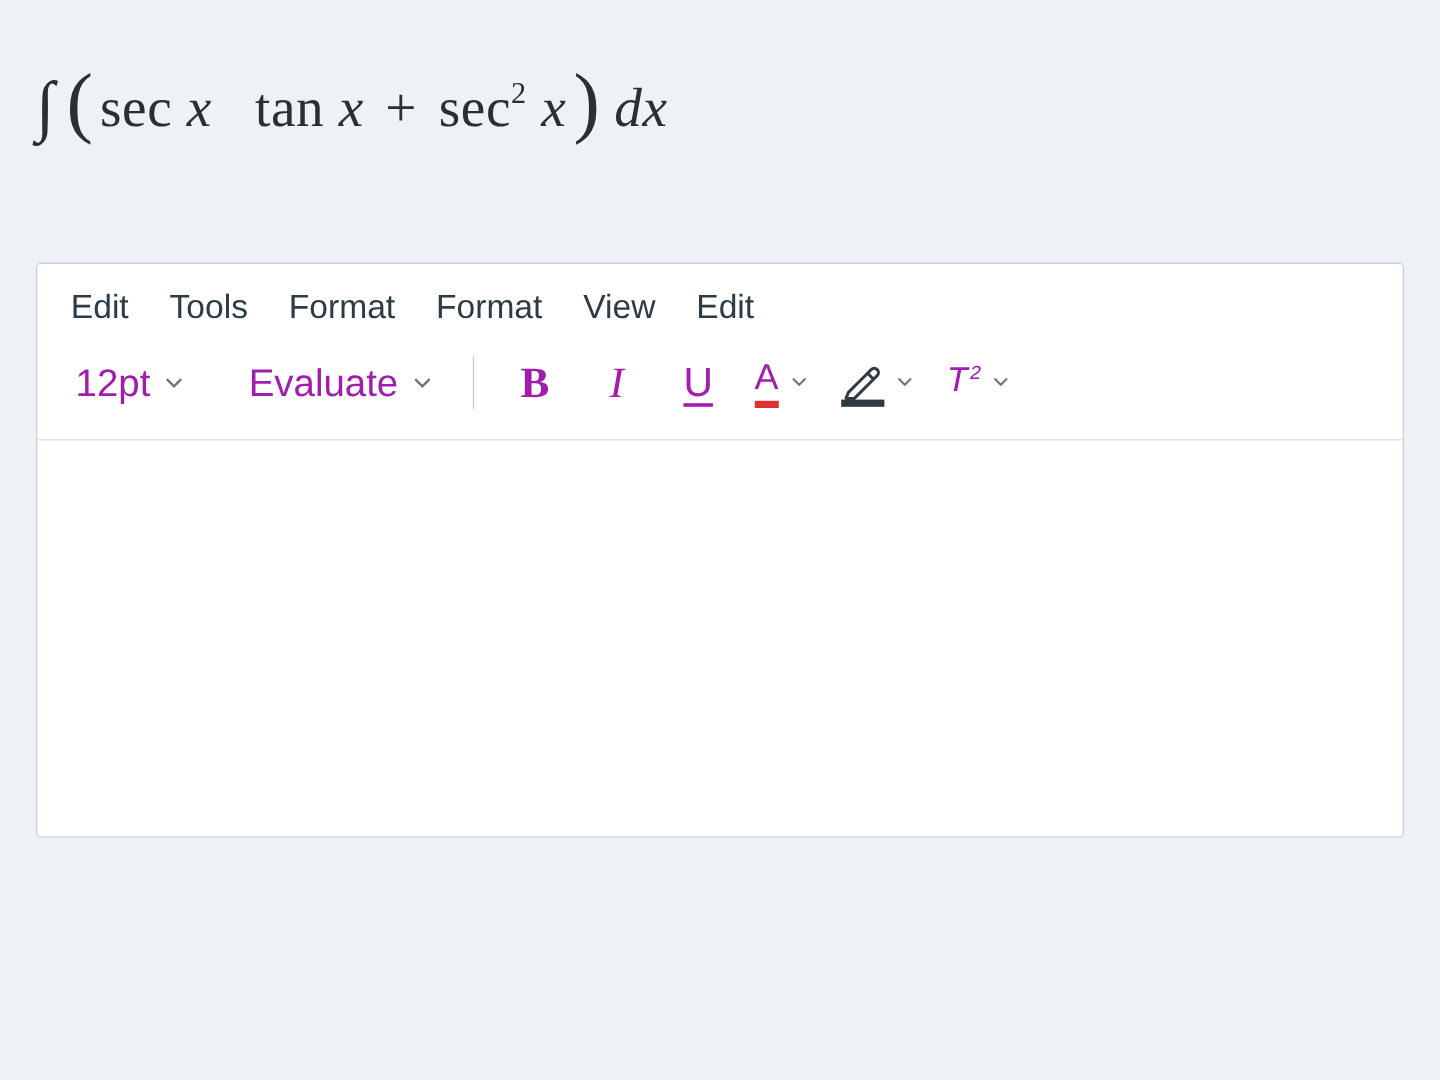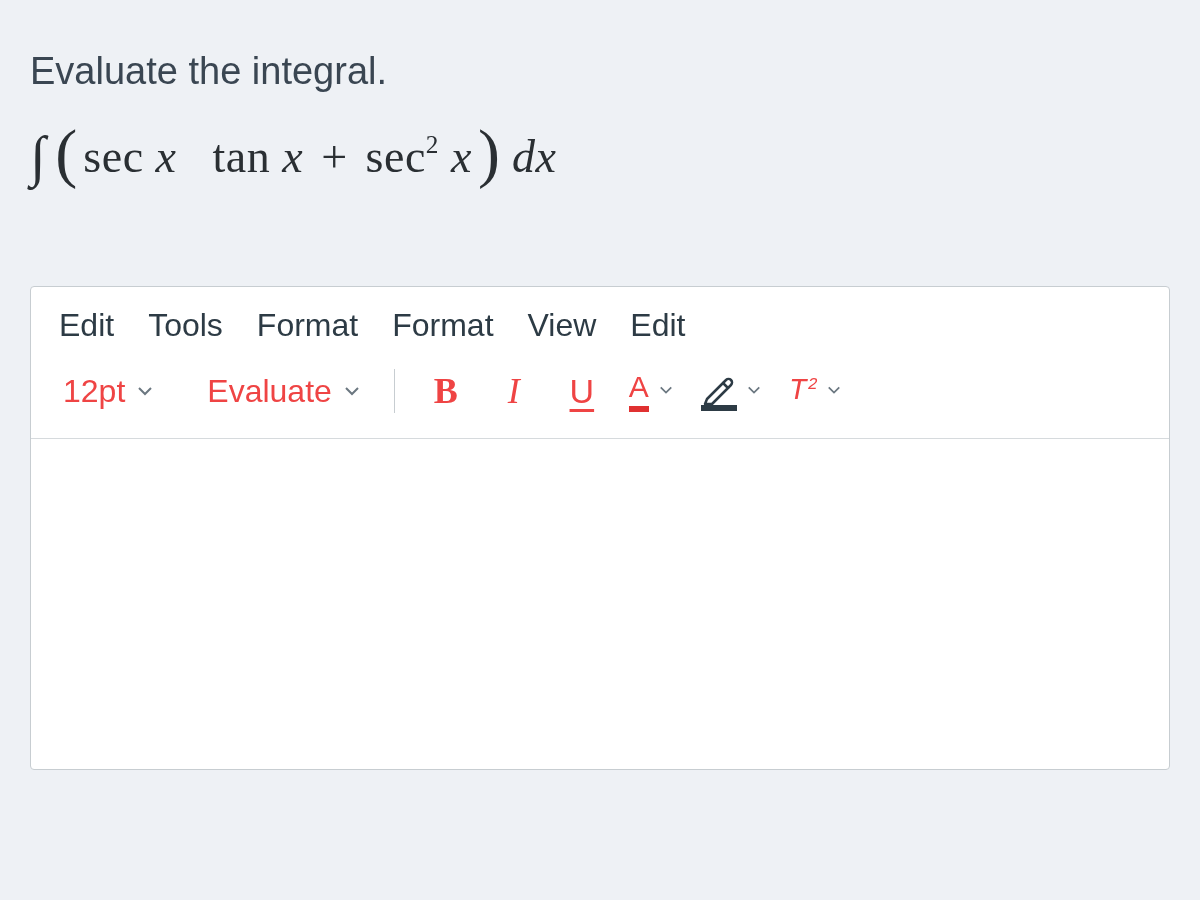--- a/index.html
+++ b/index.html
@@ -58,32 +58,32 @@
   }
   .editor {
     border: 1px solid #c7cdd1;
     border-radius: 4px;
     background: #fff;
   }
   .menubar {
     display: flex;
     gap: 34px;
     padding: 20px 28px 14px 28px;
-    font-size: 32px;
+    font-size: 28px;
     color: #2d3b45;
   }
   .menuitem { cursor: pointer; }
   .toolbar {
     display: flex;
     align-items: center;
     gap: 14px;
     padding: 6px 22px 20px 22px;
     border-bottom: 1px solid #d6dadd;
     font-size: 32px;
-    color: #ef4444;
+    color: #a21caf;
   }
   .tb-dropdown {
     display: flex;
     align-items: center;
     gap: 12px;
     padding: 6px 10px;
     cursor: pointer;
     border-radius: 4px;
   }
   .chev {
@@ -152,21 +152,20 @@
   .editor-body {
     min-height: 330px;
     padding: 24px;
   }
 </style>
 </head>
 <body>
 
 <div class="page">
 
-  <div class="prompt-text">Evaluate the integral.</div>
 
   <div class="math-line">
     <span class="int">∫</span>
     <span class="lparen">(</span>
     <span class="txt">sec</span>
     <span class="txt math-var">x</span>
     <span class="txt" style="width:12px"></span>
     <span class="txt">tan</span>
     <span class="txt math-var">x</span>
     <span class="txt" style="margin:0 12px">+</span>

